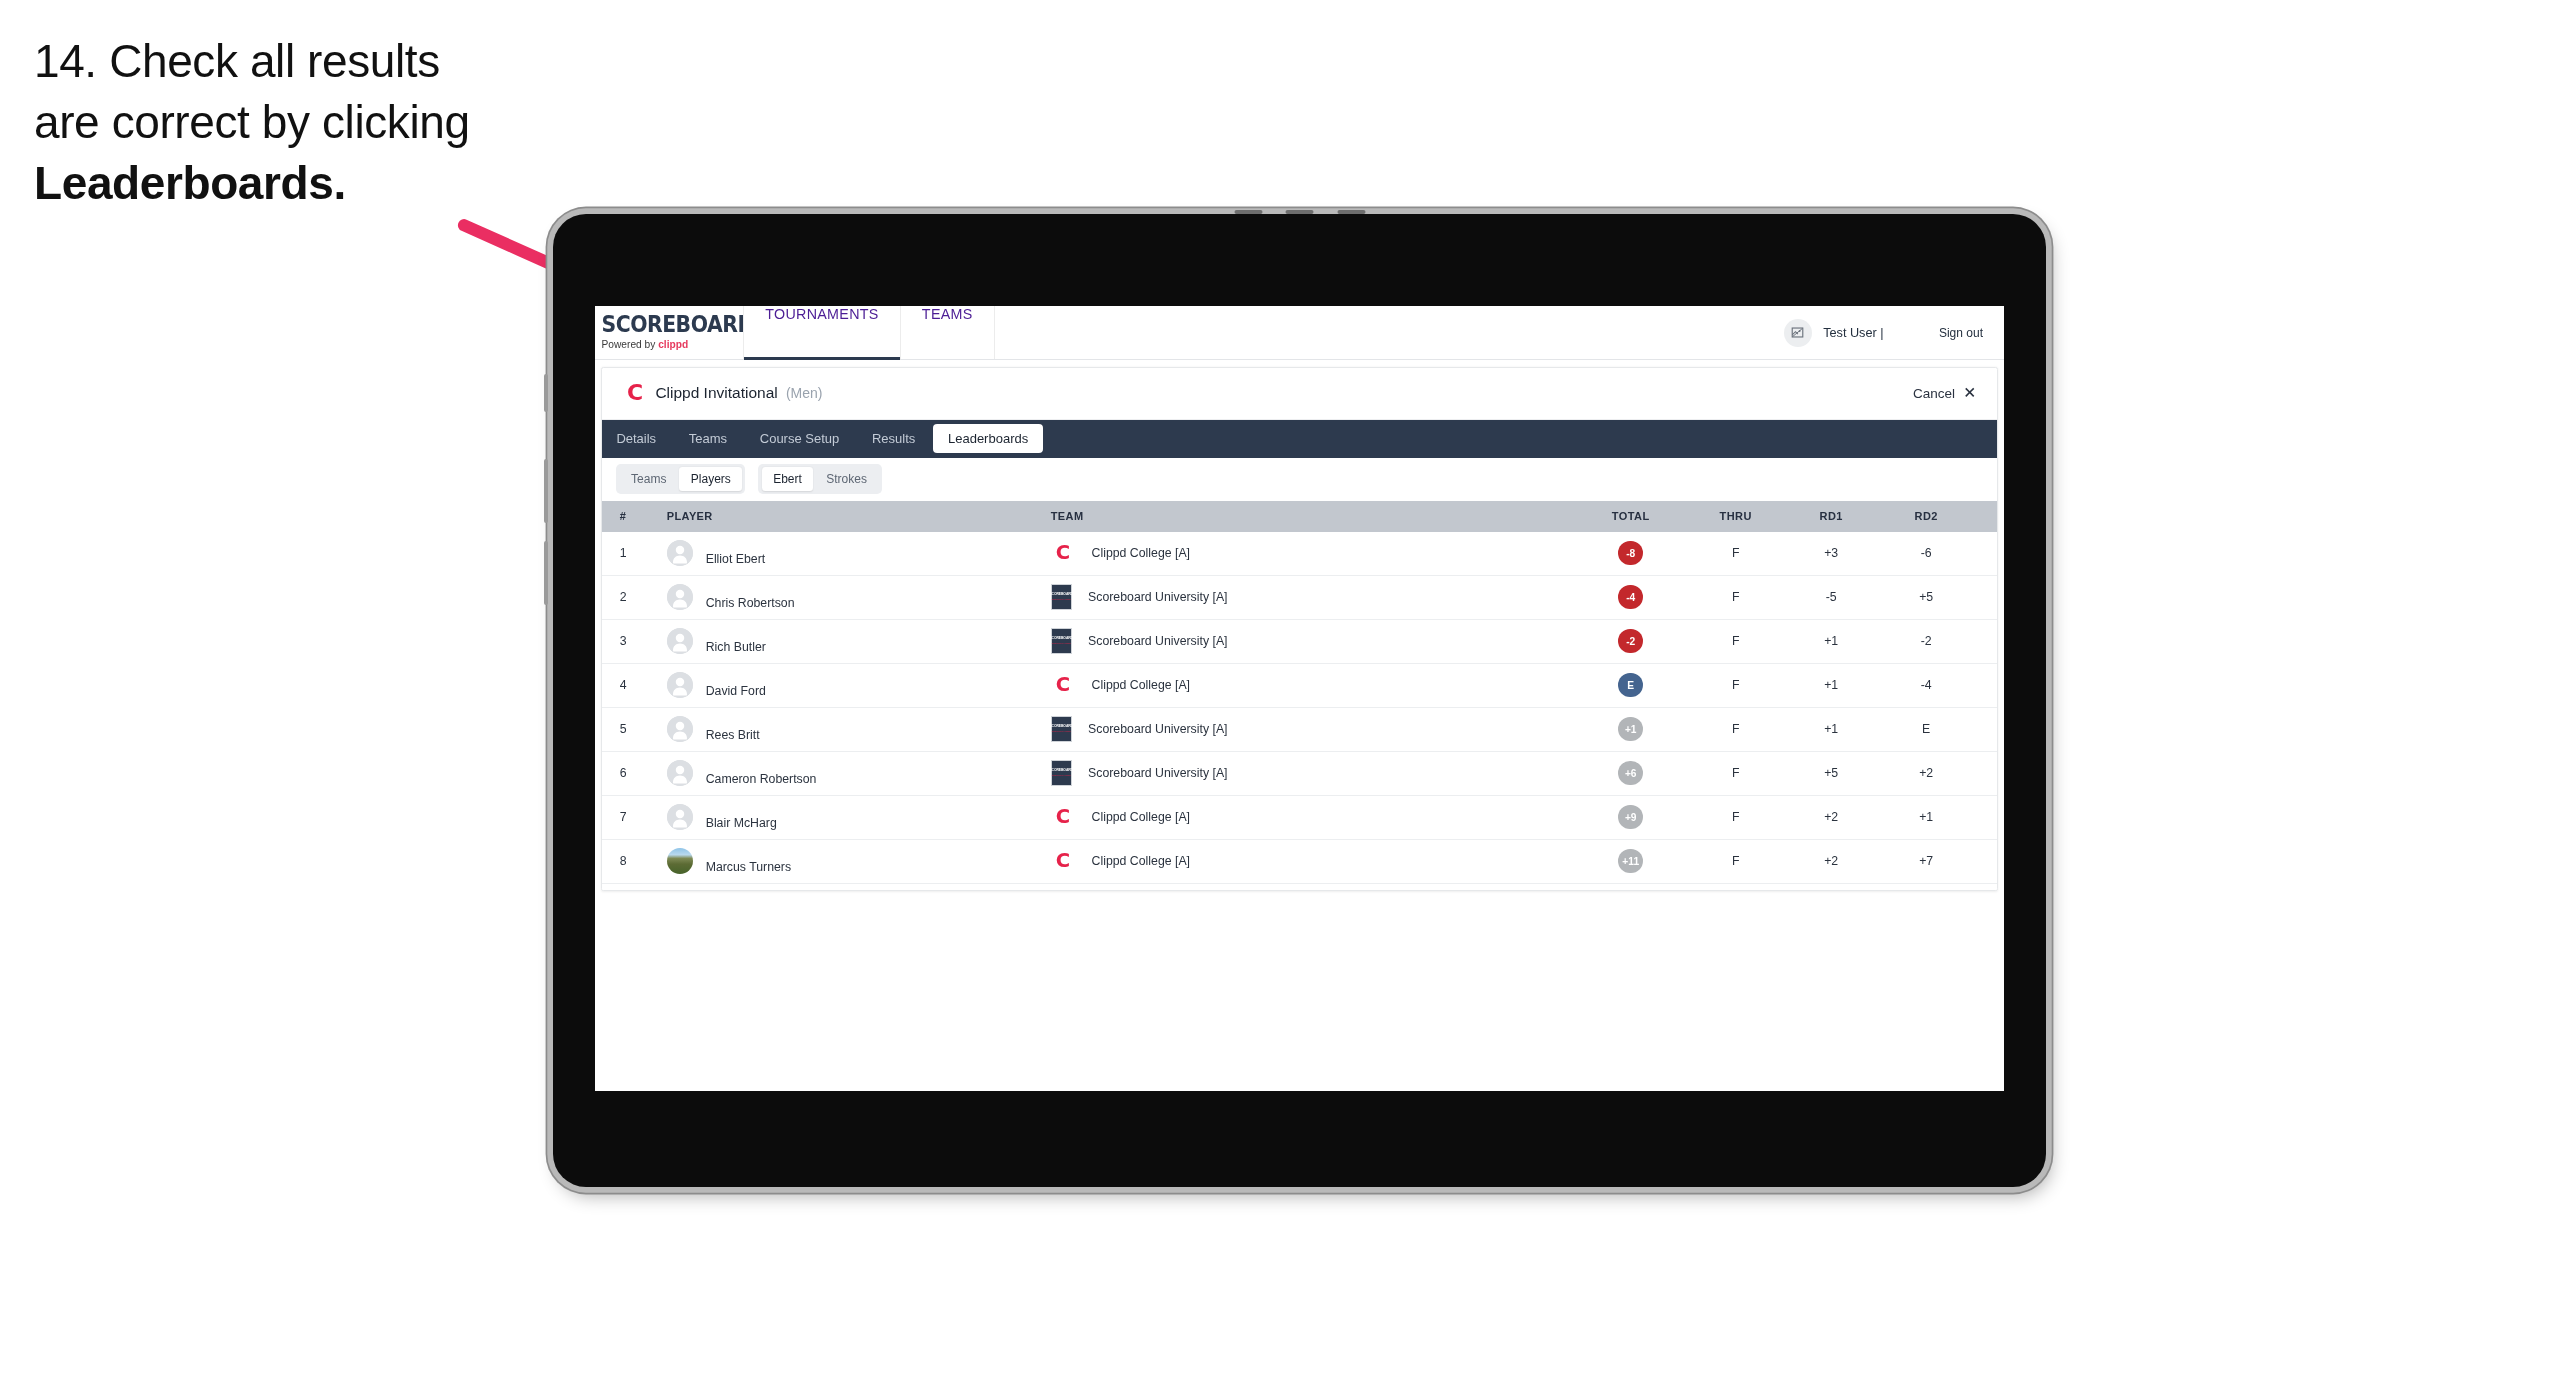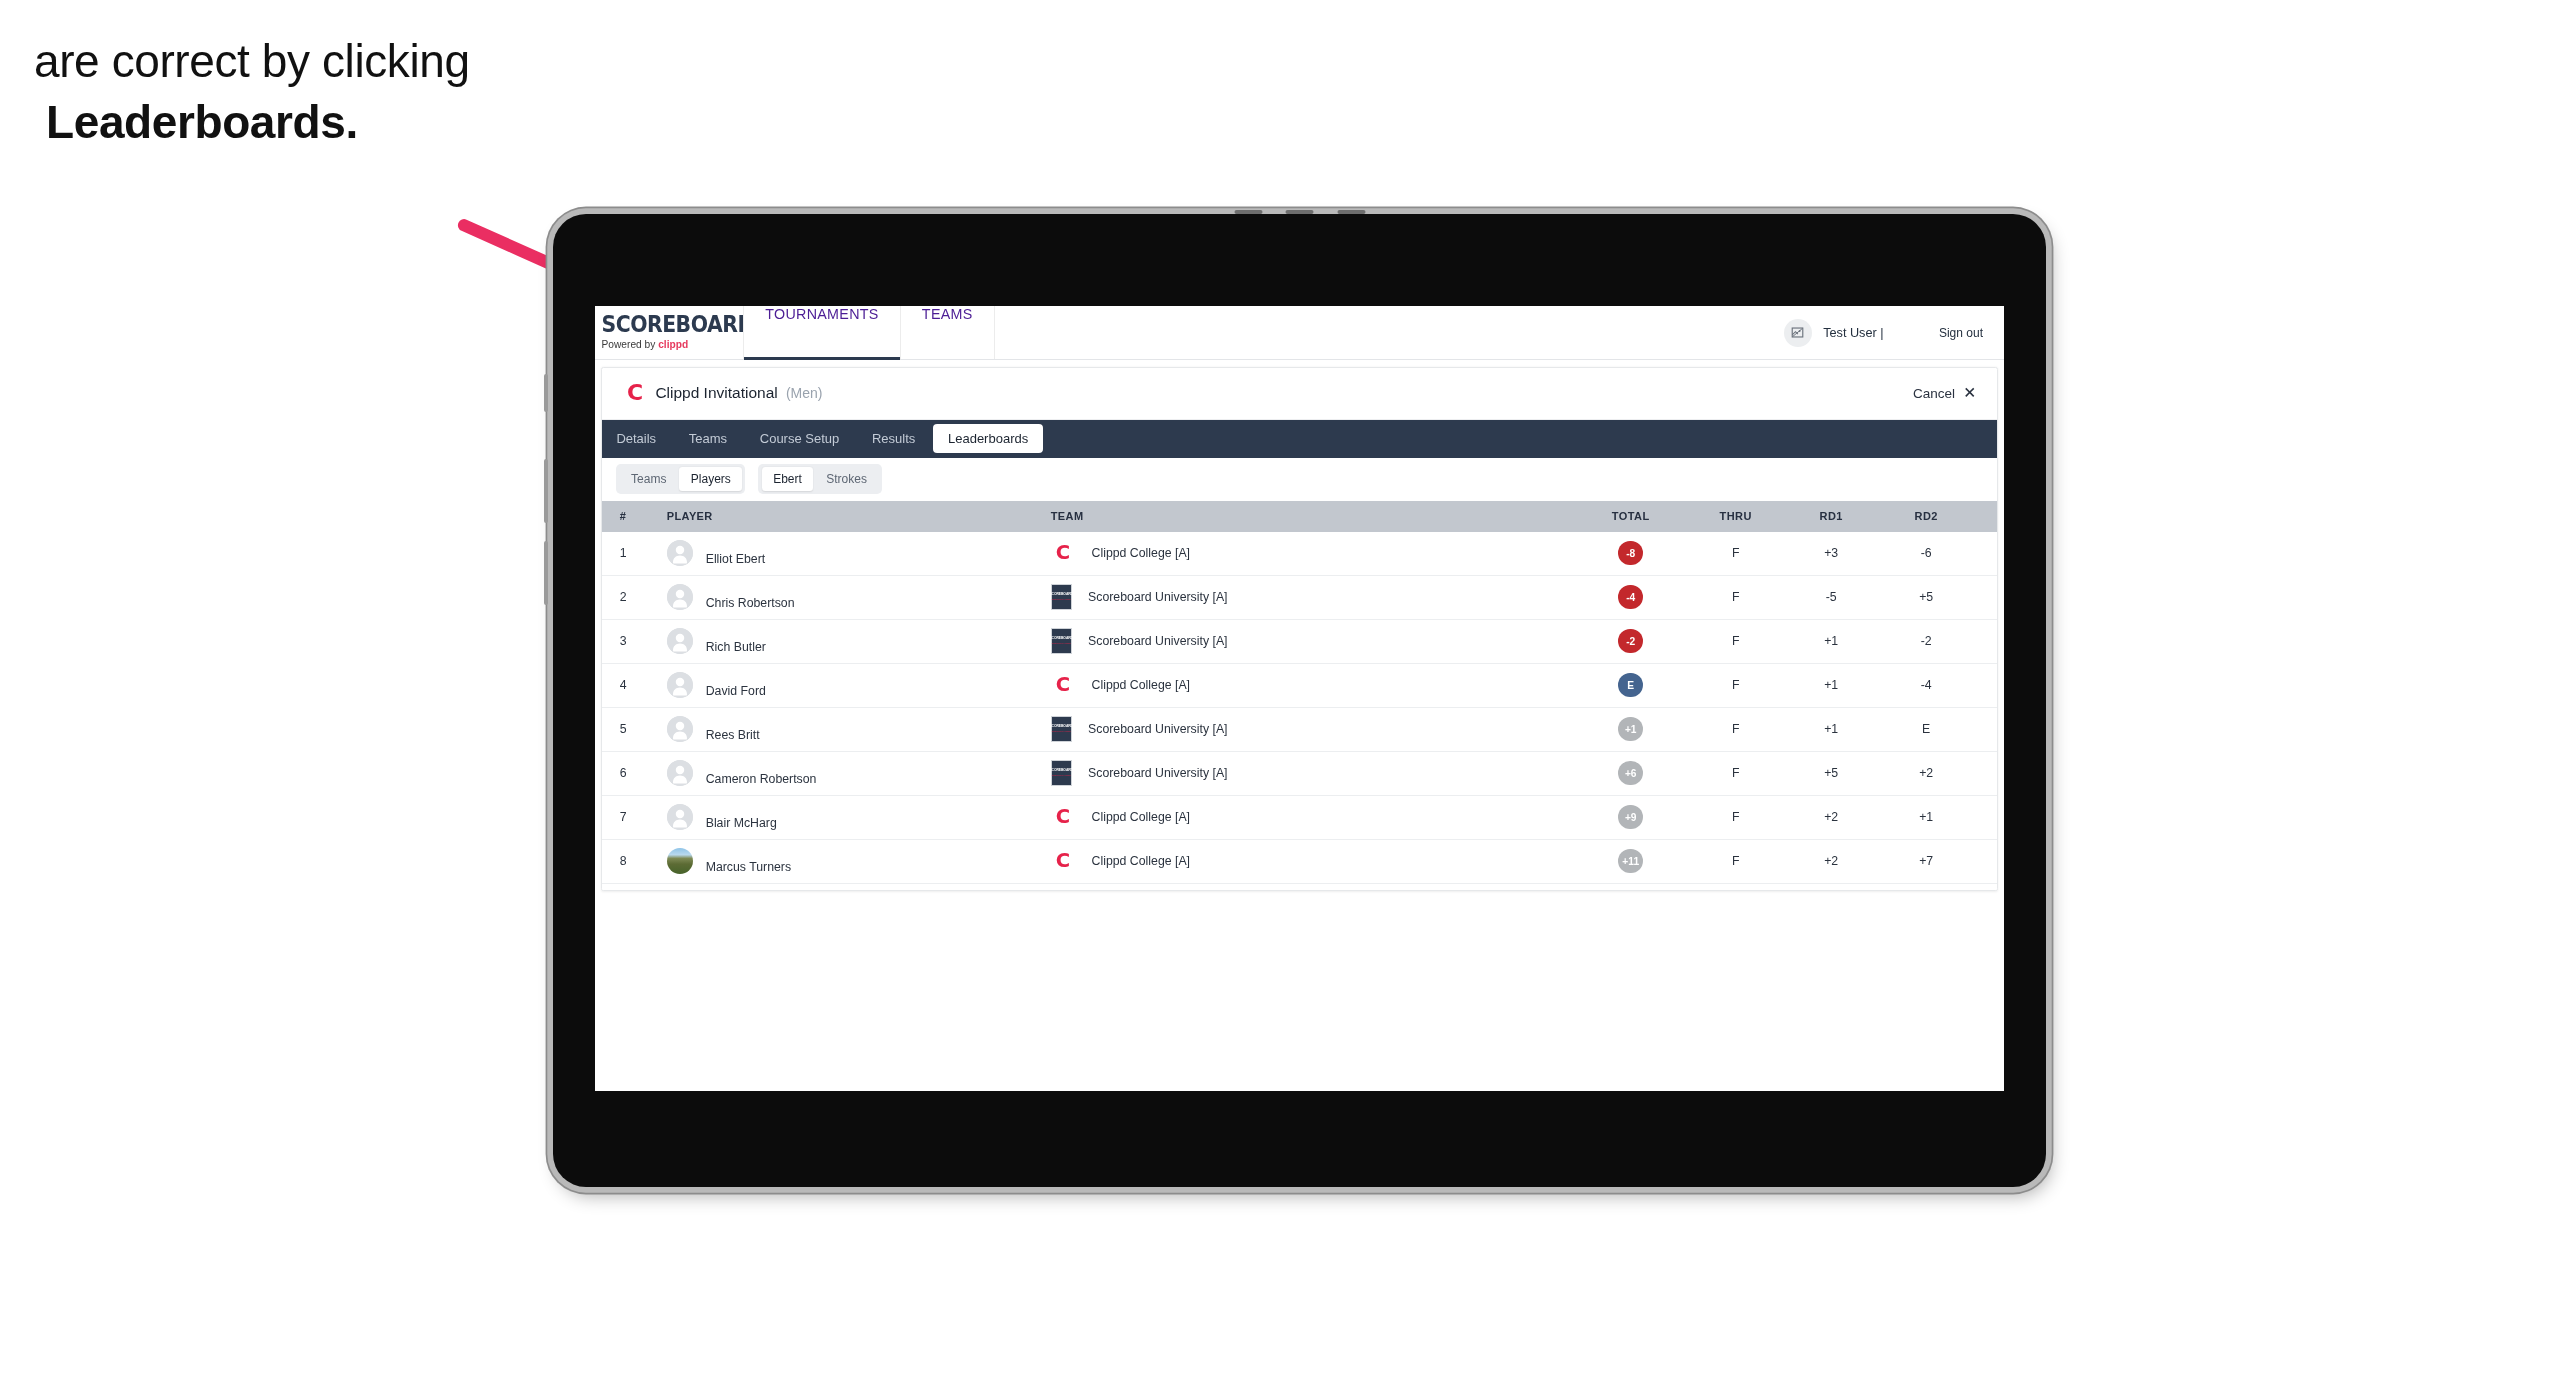--- a/index.html
+++ b/index.html
@@ -24,21 +24,20 @@
     width: 670px;
     font-size: 46px;
     line-height: 1.33;
     color: #111111;
     font-weight: 400;
     letter-spacing: -0.4px;
   }
   #instruction .bold-line {
     font-weight: 700;
     display: block;
-    margin-left: 12px;
   }
   #instruction .reg-line { display: block; }
 
   
   #arrow-annotation {
     position: absolute;
     left: 441px;
     top: 204px;
     width: 589px;
     height: 278px;
@@ -408,20 +407,21 @@
   #table-bottom-rail {
     height: 6.5px;
     background: #ffffff;
     border-top: 0.8px solid #eceef0;
   }
 </style>
 </head>
 <body>
 
 <div id="instruction">
+  <span class="reg-line">14. Check all results</span>
   <span class="reg-line">are correct by clicking</span>
   <span class="bold-line">Leaderboards.</span>
 </div>
 
 <svg id="arrow-annotation" viewBox="0 0 720 340" width="589" height="278">
   <line x1="28" y1="26" x2="588" y2="276" stroke="#ea2e62" stroke-width="15" stroke-linecap="round"></line>
   <polygon points="556,238 660,300 566,312" fill="#ea2e62"></polygon>
 </svg>
 
 <div id="tablet-frame">

